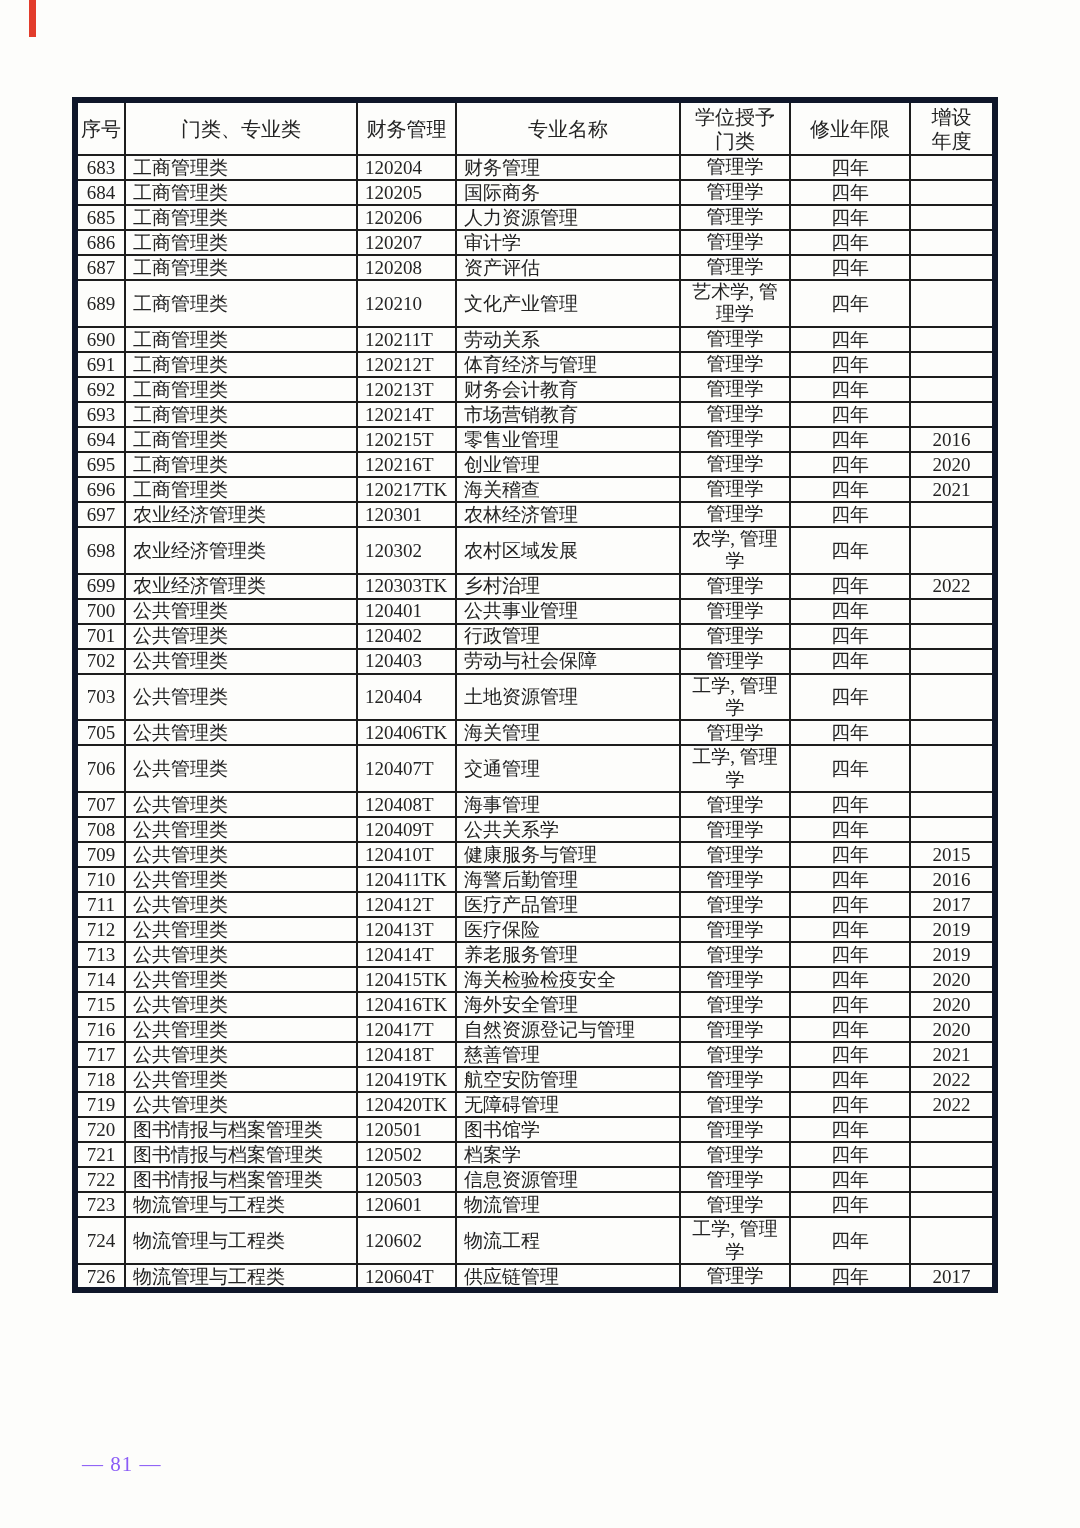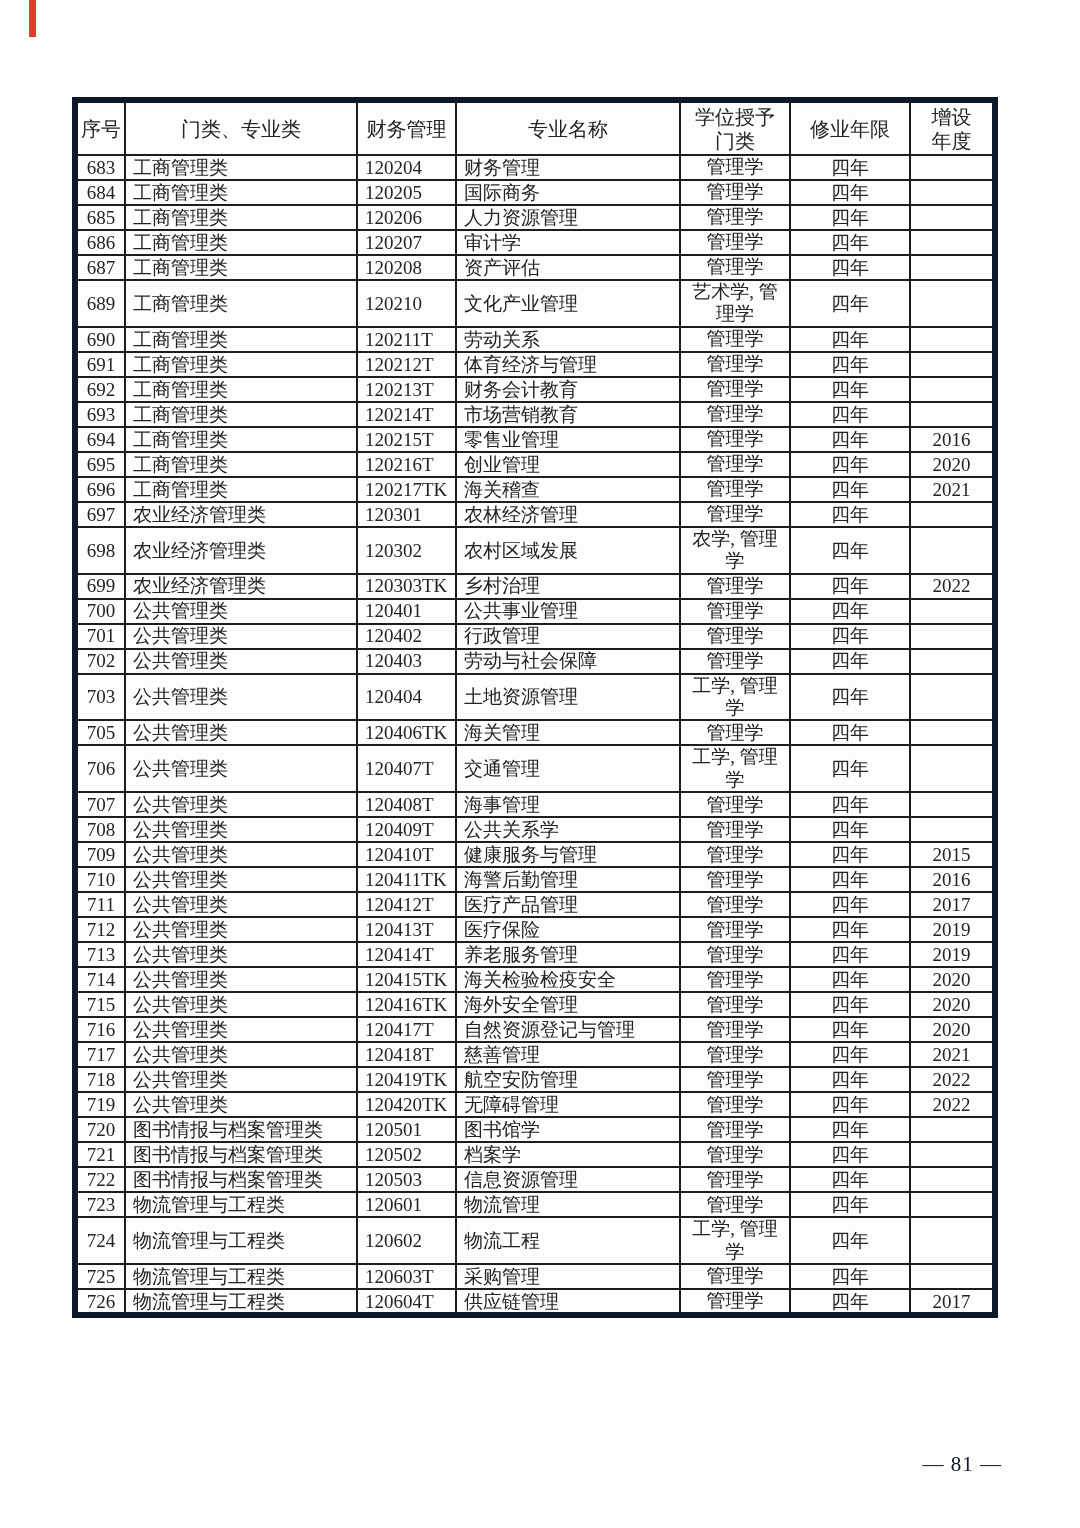--- a/index.html
+++ b/index.html
@@ -43,23 +43,23 @@
   td {
     font-size: 19px;
     line-height: 1.12;
   }
   td.al { text-align: left; padding-left: 7px; }
   td.degree { line-height: 1.18; }
   .page-number {
     position: absolute;
     left: 82px; top: 1452px;
     width: 920px;
-    text-align: right;
+    text-align: left;
     font-size: 21px;
-    color: #0f172a;
+    color: #8b5cf6;
     letter-spacing: 1px;
   }
 </style>
 </head>
 <body>
 
 <div class="red-mark" style="background: rgb(226, 60, 43);"></div>
 
 <table class="majors">
   <colgroup>
@@ -439,29 +439,20 @@
       <tr class="tall">
     <td>724</td>
     <td class="al">物流管理与工程类</td>
     <td class="al">120602</td>
     <td class="al">物流工程</td>
     <td class="degree">工学, 管理学</td>
     <td>四年</td>
     <td></td>
   </tr>
       <tr>
-    <td>725</td>
-    <td class="al">物流管理与工程类</td>
-    <td class="al">120603T</td>
-    <td class="al">采购管理</td>
-    <td class="degree">管理学</td>
-    <td>四年</td>
-    <td></td>
-  </tr>
-      <tr>
     <td>726</td>
     <td class="al">物流管理与工程类</td>
     <td class="al">120604T</td>
     <td class="al">供应链管理</td>
     <td class="degree">管理学</td>
     <td>四年</td>
     <td>2017</td>
   </tr>
     </tbody>
 </table>

